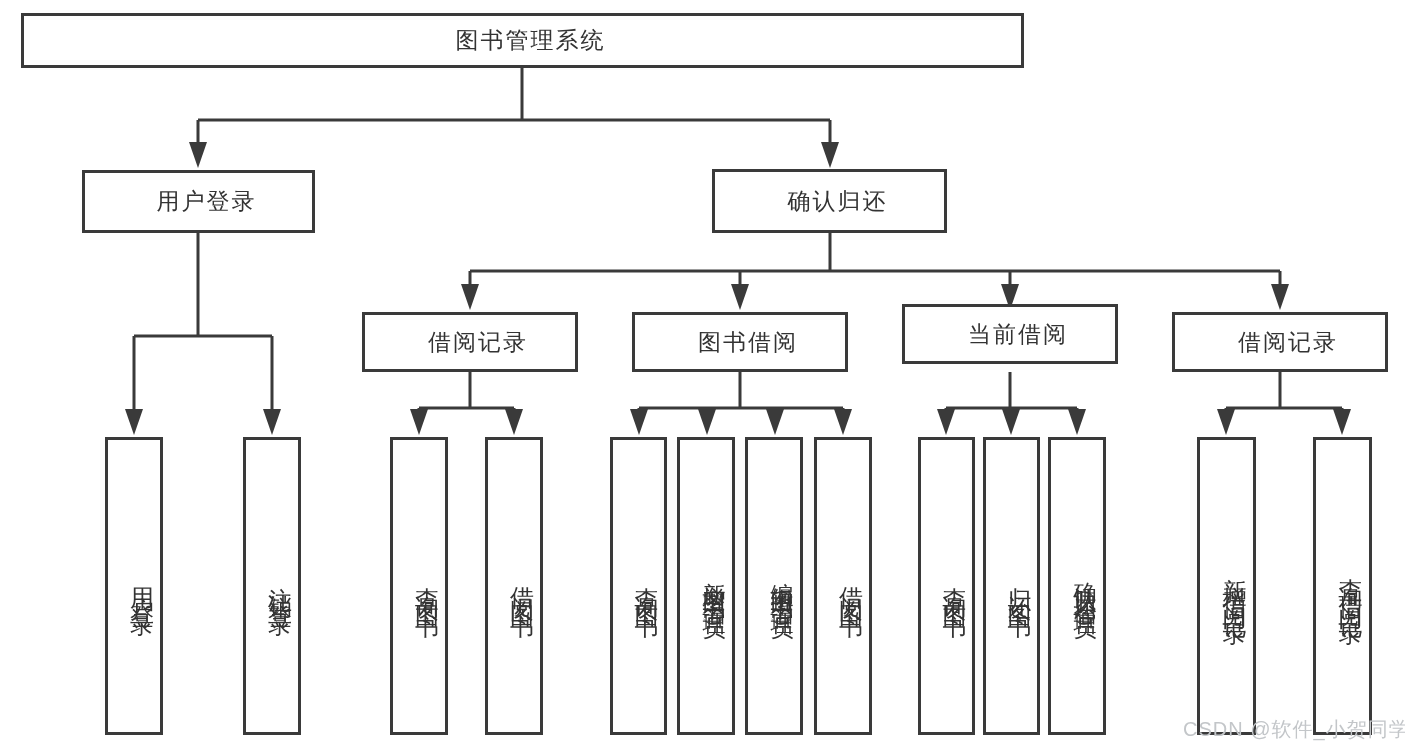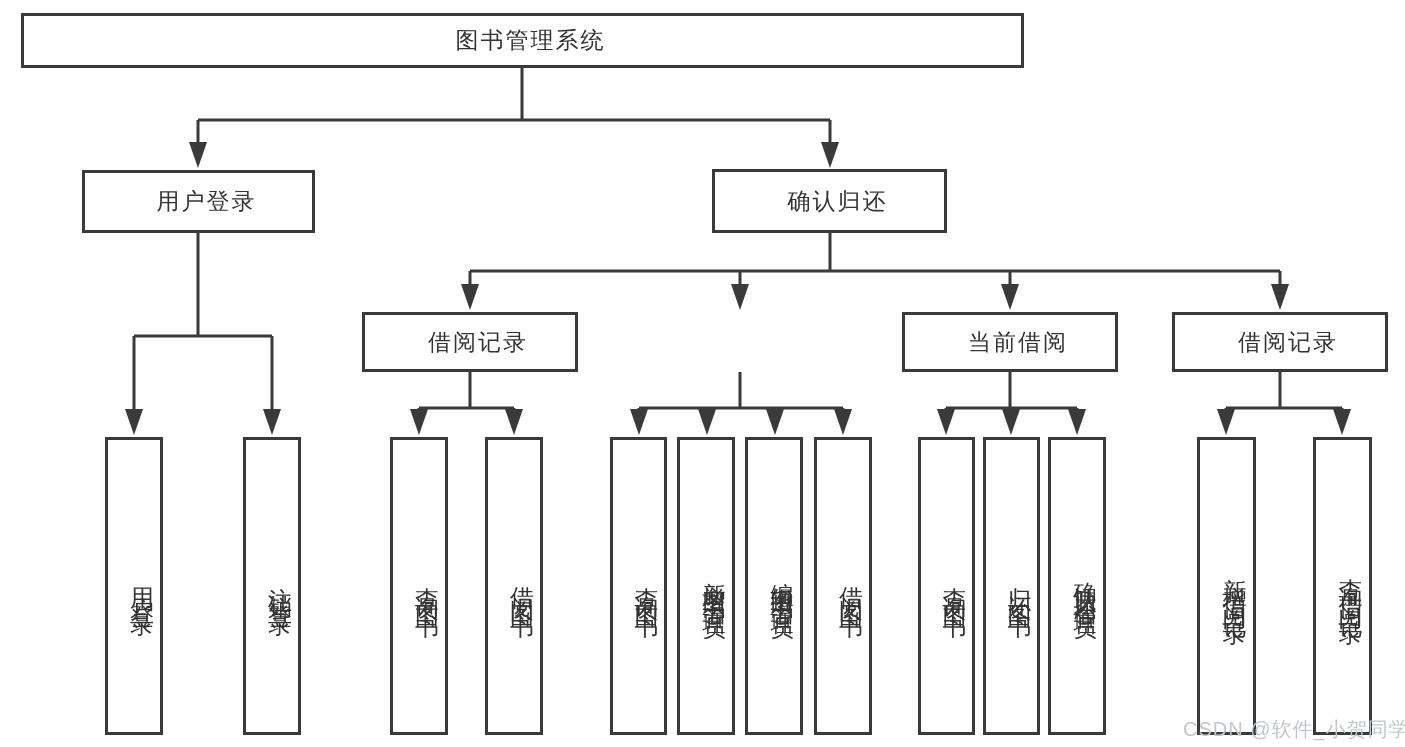--- a/index.html
+++ b/index.html
@@ -110,21 +110,24 @@
   <div class="node h" style="left:82px;top:170px;width:233px;height:63px">
     <span>用户登录</span>
   </div>
   <div class="node h" style="left:712px;top:169px;width:235px;height:64px">
     <span>确认归还</span>
   </div>
 
   <div class="node h" style="left:362px;top:312px;width:216px;height:60px">
     <span>借阅记录</span>
   </div>
-  <div class="node h" style="left:902px;top:312px;width:216px;height:60px">
+  <div class="node h" style="left:632px;top:312px;width:216px;height:60px">
+    <span>图书借阅</span>
+  </div>
+  <div class="node h" style="left:902px;top:304px;width:216px;height:60px">
     <span>当前借阅</span>
   </div>
   <div class="node h" style="left:1172px;top:312px;width:216px;height:60px">
     <span>借阅记录</span>
   </div>
 
   <div class="node v" style="left:105px;top:437px;width:58px;height:298px">
     <span>用户登录</span>
   </div>
   <div class="node v" style="left:243px;top:437px;width:58px;height:298px">

